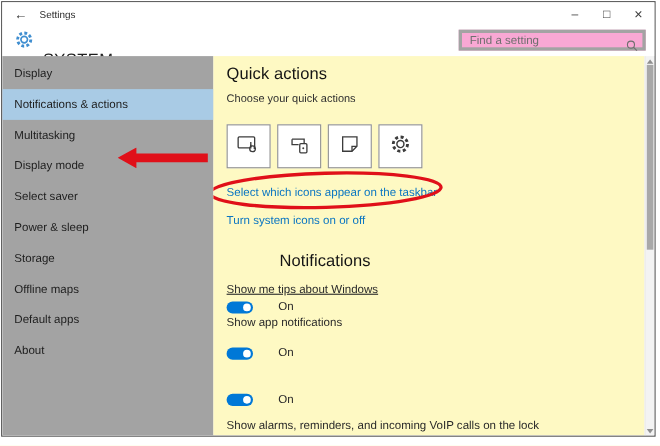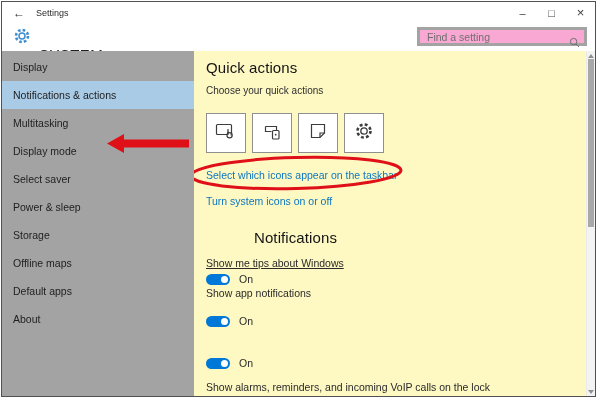--- a/index.html
+++ b/index.html
@@ -34,21 +34,21 @@
   .side-item.selected{background:#a9cbe5;}
   .main{flex:1;position:relative;background:#fef9c3;overflow:hidden;}
   .h1{position:absolute;font-size:15px;font-weight:300;color:#141414;letter-spacing:0.1px;}
   .sub{position:absolute;font-size:10px;color:#2e2e2e;}
   .qa-row{position:absolute;left:12px;top:62px;display:flex;gap:6px;}
   .qa-btn{width:40px;height:40px;border:1px solid #8f8f8f;background:#fff;display:flex;
     align-items:center;justify-content:center;}
   .link{position:absolute;left:12px;font-size:10.5px;color:#0b76c2;cursor:pointer;}
   .tog-label{position:absolute;left:12px;font-size:10.5px;color:#2a2a2a;white-space:pre-line;
     line-height:13px;}
-  .tog-row{position:absolute;left:12px;display:flex;align-items:center;gap:9px;}
+  .tog-row{position:absolute;left:12px;display:flex;align-items:center;gap:23px;}
   .toggle{width:24px;height:11px;border-radius:6px;background:#0078d7;position:relative;}
   .knob{position:absolute;right:2px;top:2px;width:7px;height:7px;border-radius:50%;background:#fff;}
   .tog-state{font-size:10.5px;color:#2a2a2a;}
   
   .red-arrow{position:absolute;left:105px;top:83px;z-index:5;}
   .red-ellipse{position:absolute;left:-8px;top:103px;z-index:5;pointer-events:none;}
   
   .scrollbar{width:9px;background:#f3f3f3;border-left:1px solid #eaeaea;position:relative;flex:none;}
   .sb-up,.sb-down{position:absolute;left:0;width:8px;height:9px;display:flex;align-items:center;
     justify-content:center;}

